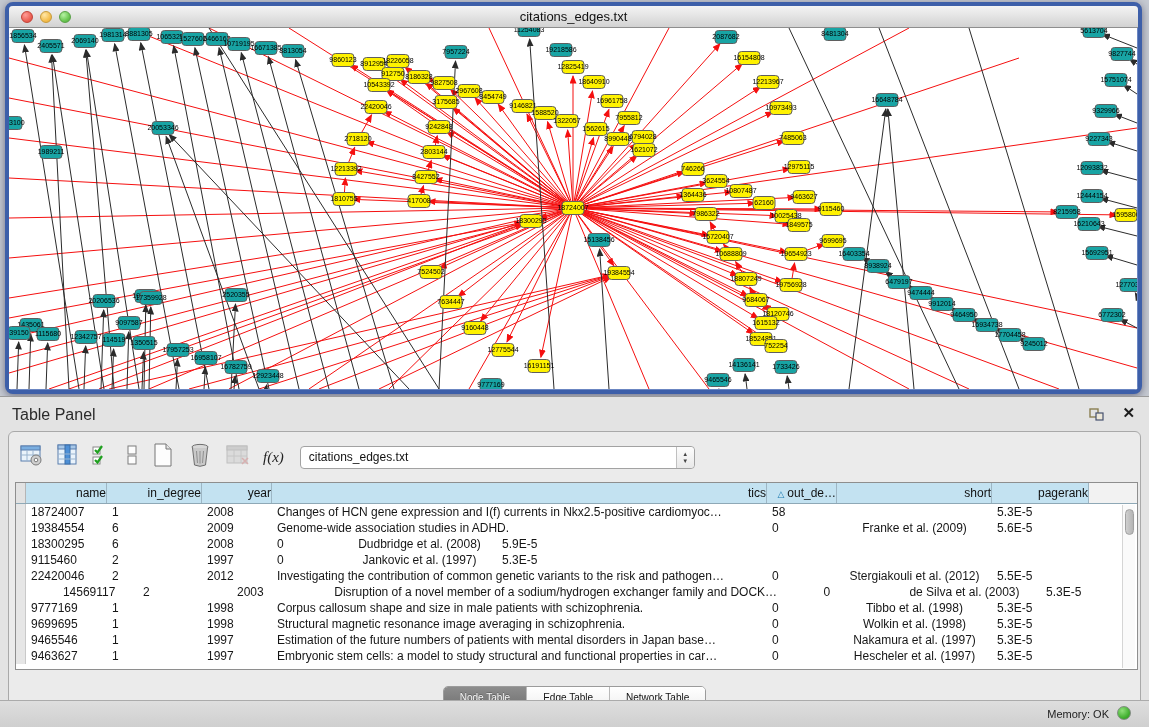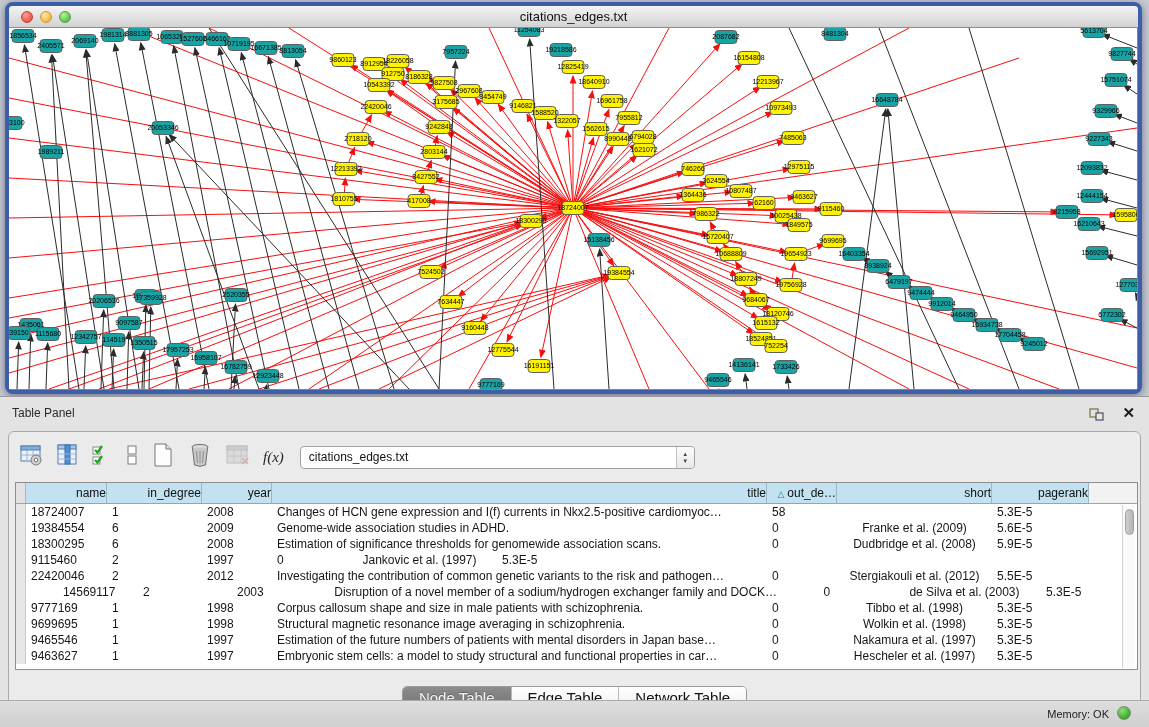--- a/index.html
+++ b/index.html
@@ -19,21 +19,21 @@
   .t-zoom  { left:50px;  background:radial-gradient(circle at 35% 30%, #b6f2a4, #6cc853 60%, #4ca43a); border:1px solid #58a146; }
   #window-title { position:absolute; left:0; right:0; top:3px; text-align:center;
     font-size:13px; color:#111; }
   #graph-area { position:relative; width:1128px; height:361px; background:#fff; overflow:hidden; }
   #graph-area svg { display:block; }
 
   
   #table-panel { position:absolute; left:0; top:396px; width:1149px; height:304px;
     background:#e3e3e3; border-top:1px solid #9a9a9a; }
   #panel-header { position:relative; height:32px; }
-  #panel-title { position:absolute; left:12px; top:9px; font-size:12px; color:#2b2b2b; }
+  #panel-title { position:absolute; left:12px; top:9px; font-size:16px; color:#2b2b2b; }
   #float-button { position:absolute; right:44px; top:8px; width:16px; height:16px; cursor:default; }
   #close-button { position:absolute; right:14px; top:7px; font-size:15px; font-weight:bold; color:#1c1c1c; }
 
   #panel-inner { position:absolute; left:8px; top:34px; width:1133px; height:284px;
     background:#ebebeb; border:1px solid #a9a9a9; border-radius:6px; }
 
   
   #toolbar { position:absolute; left:10px; top:6px; height:38px; display:flex; align-items:center; }
   .tb-icon { margin-right:12px; display:inline-block; }
   #fx-icon { font-family:"Liberation Serif", serif; font-style:italic; font-size:15px;
@@ -62,21 +62,21 @@
   .tcell.center { text-align:center; padding-left:0; }
   #vscroll { position:absolute; right:2px; top:22px; bottom:1px; width:13px;
     background:#fafafa; border-left:1px solid #d5d5d5; }
   #vscroll-thumb { position:absolute; left:2px; top:4px; width:9px; height:26px;
     background:linear-gradient(90deg,#cfcfcf,#b4b4b4); border:1px solid #a0a0a0; border-radius:5px; }
 
   
   #table-tabs { position:absolute; left:0; right:0; bottom:5px; display:flex; justify-content:center; }
   #seg { display:flex; border:1px solid #9b9b9b; border-radius:5px; overflow:hidden;
     background:#fff; box-shadow:0 1px 0 rgba(255,255,255,.7); }
-  .seg-item { font-size:15px; color:#111; padding:2px 16px; line-height:17px;
+  .seg-item { font-size:10px; color:#111; padding:2px 16px; line-height:17px;
     border-right:1px solid #b9b9b9; background:linear-gradient(#ffffff,#f0f0f0); }
   .seg-item:last-child { border-right:none; }
   .seg-item.selected { background:linear-gradient(#8d8d8d,#727272); color:#f3f3f3;
     text-shadow:0 -1px 0 rgba(0,0,0,.25); }
 
   
   #status-bar { position:absolute; left:0; top:700px; width:1149px; height:27px;
     background:linear-gradient(#dedede,#cfcfcf); border-top:1px solid #ababab; }
   #memory-label { position:absolute; right:40px; top:7px; font-size:11px; color:#222; }
   #memory-indicator { position:absolute; right:18px; top:5px; width:14px; height:14px;
@@ -872,21 +872,21 @@
         <span id="combo-arrows">▲<br>▼</span>
       </div>
     </div>
 
     <div id="table-wrapper">
       <div id="table-header">
           <div class="hcell gutter" style="width: 10px;"></div>
           <div class="hcell" style="width: 81px;"><span>name</span></div>
           <div class="hcell" style="width: 95px;"><span>in_degree</span></div>
           <div class="hcell" style="width: 70px;"><span>year</span></div>
-          <div class="hcell" style="width: 495px;"><span>title</span></div>
+          <div class="hcell" style="width: 495px;"><span>tics</span></div>
           <div class="hcell" style="width: 70px;"><span class="sort-tri">△</span><span>out_de…</span></div>
           <div class="hcell" style="width: 155px;"><span>short</span></div>
           <div class="hcell" style="width: 97px;"><span>pagerank</span></div>
           <div class="hcell filler"></div>
         </div>
       <div id="table-body">
           <div class="trow">
             <div class="tcell gutter" style="width: 10px;"></div>
             <div class="tcell" style="width: 81px;">18724007</div>
             <div class="tcell" style="width: 95px;">1</div>
@@ -904,21 +904,20 @@
             <div class="tcell" style="width: 495px;">Genome-wide association studies in ADHD.</div>
             <div class="tcell" style="width: 70px;">0</div>
             <div class="tcell center" style="width: 155px;">Franke et al. (2009)</div>
             <div class="tcell" style="width: 97px;">5.6E-5</div>
           </div>
           <div class="trow">
             <div class="tcell gutter" style="width: 10px;"></div>
             <div class="tcell" style="width: 81px;">18300295</div>
             <div class="tcell" style="width: 95px;">6</div>
             <div class="tcell" style="width: 70px;">2008</div>
-            <div class="tcell" style="width: 495px;">Estimation of significance thresholds for genomewide association scans.</div>
             <div class="tcell" style="width: 70px;">0</div>
             <div class="tcell center" style="width: 155px;">Dudbridge et al. (2008)</div>
             <div class="tcell" style="width: 97px;">5.9E-5</div>
           </div>
           <div class="trow">
             <div class="tcell gutter" style="width: 10px;"></div>
             <div class="tcell" style="width: 81px;">9115460</div>
             <div class="tcell" style="width: 95px;">2</div>
             <div class="tcell" style="width: 70px;">1997</div>
             <div class="tcell" style="width: 70px;">0</div>

